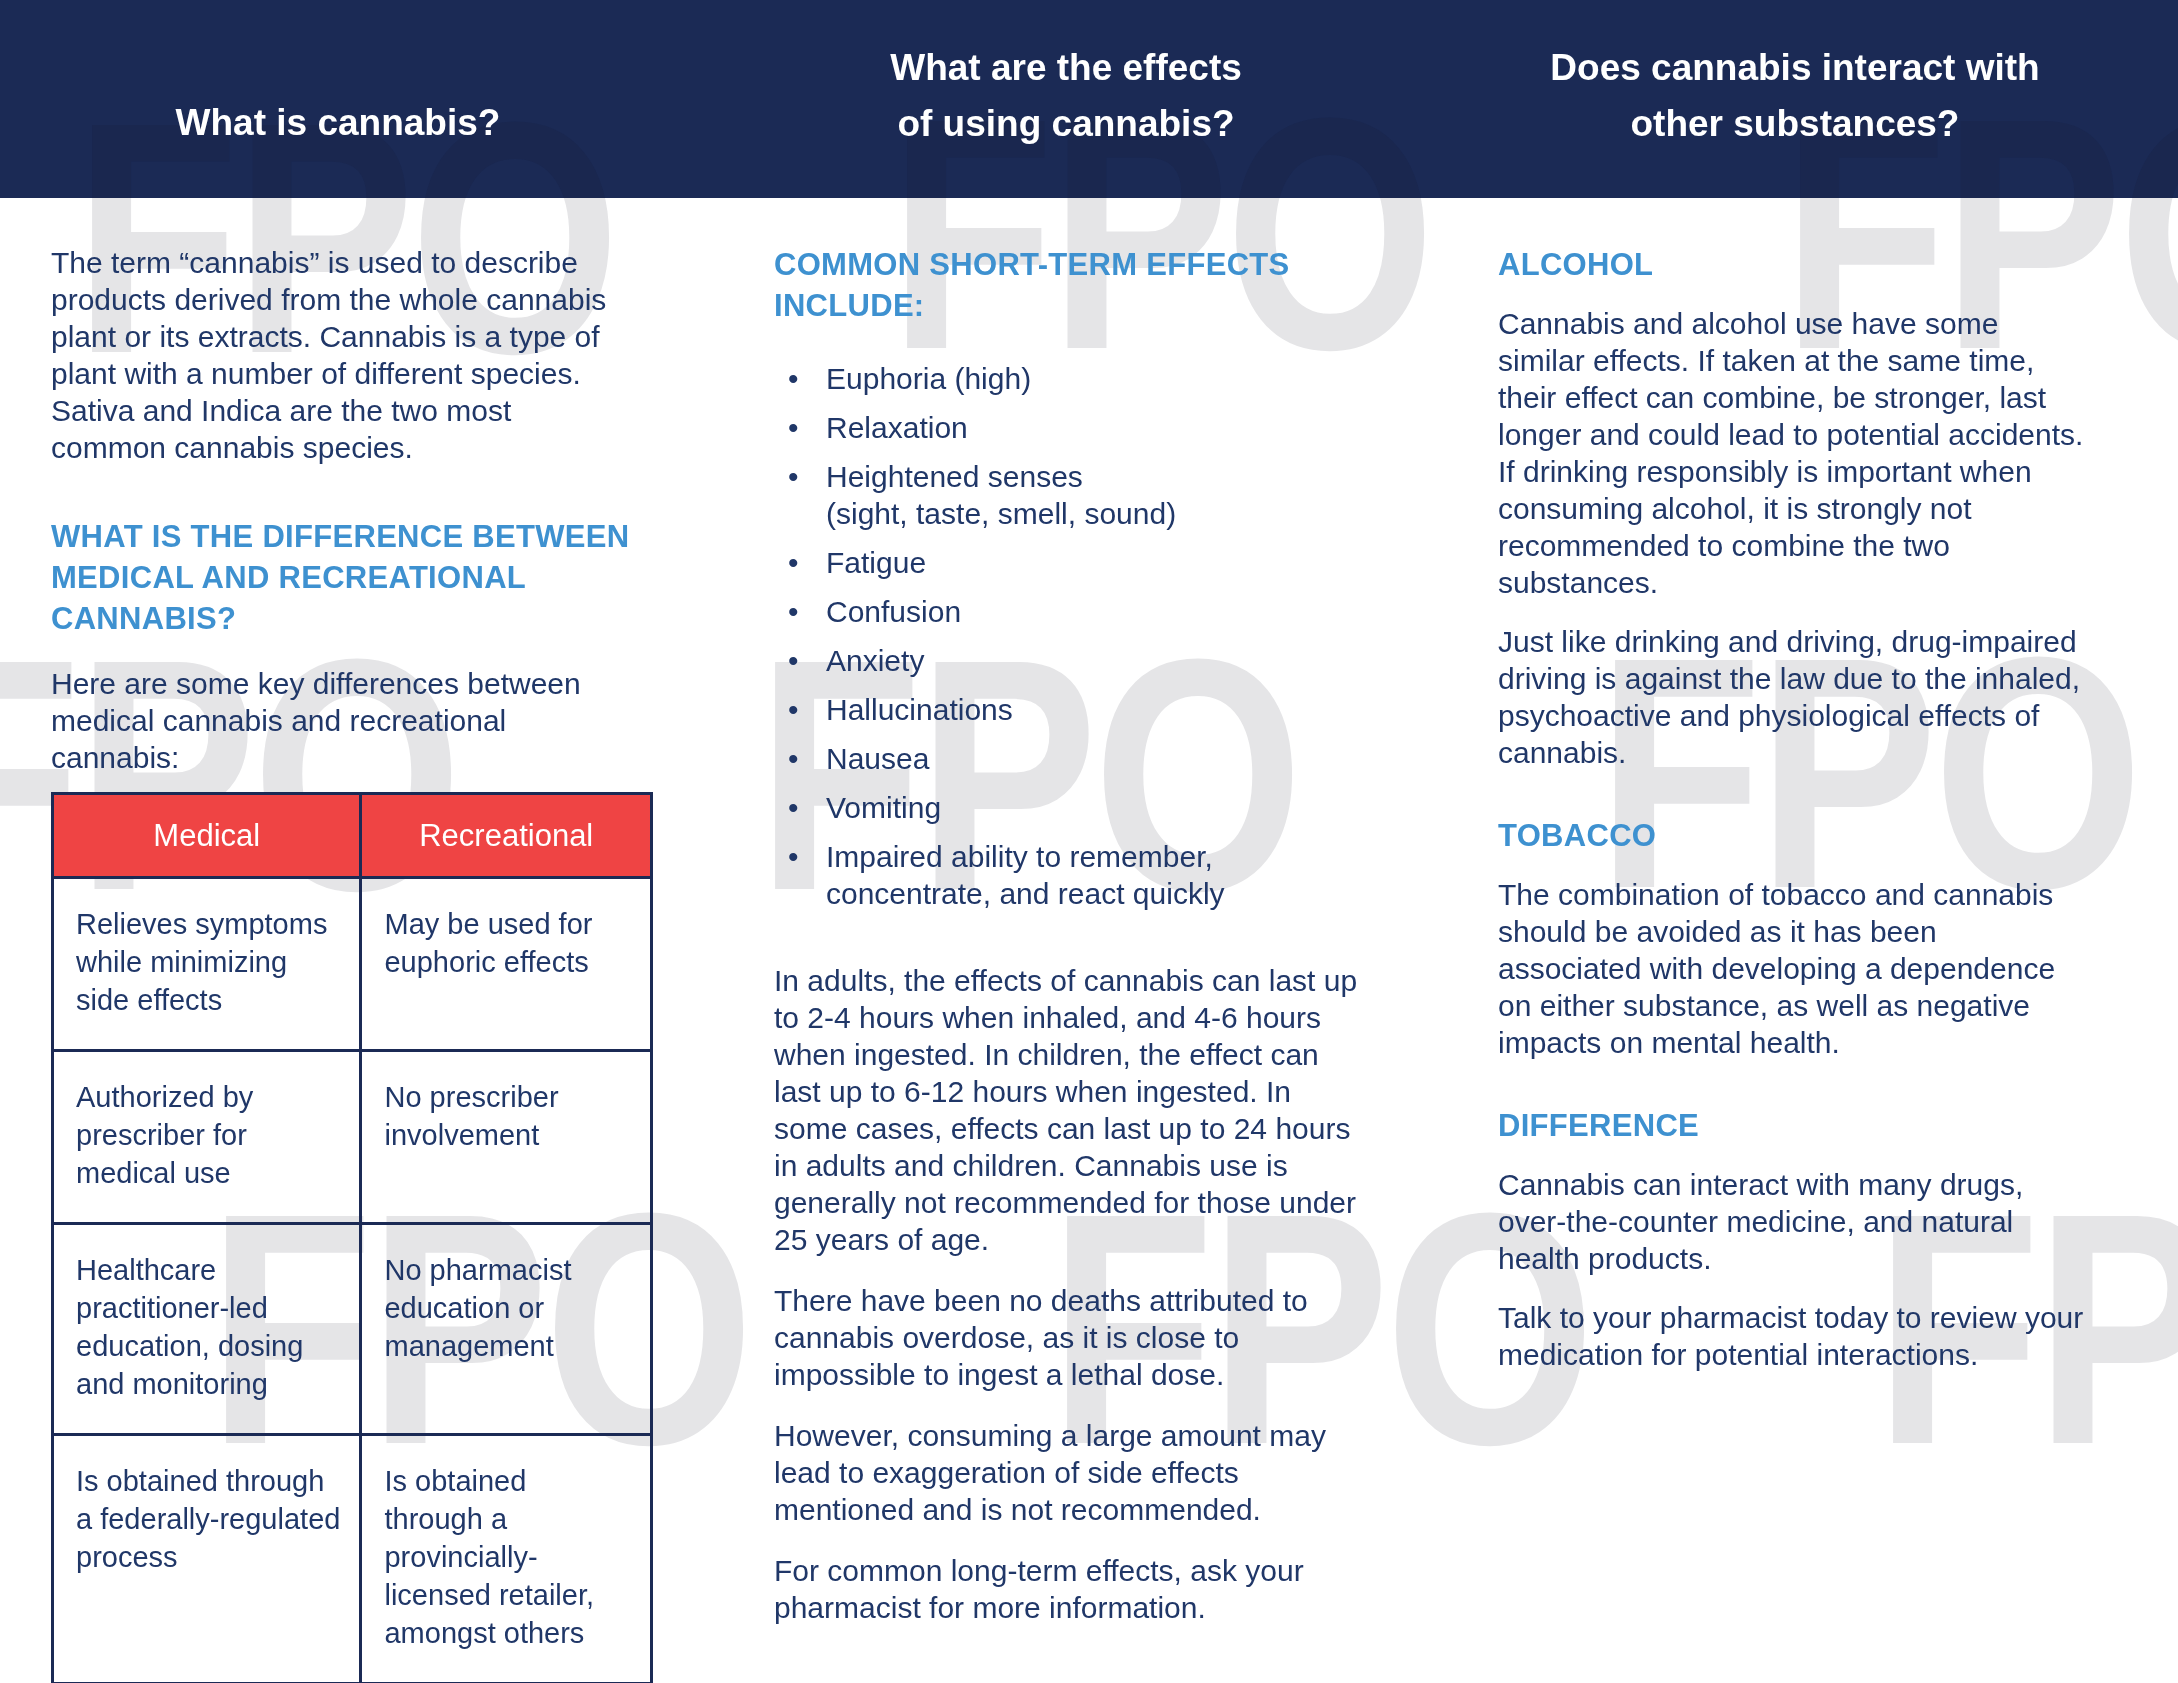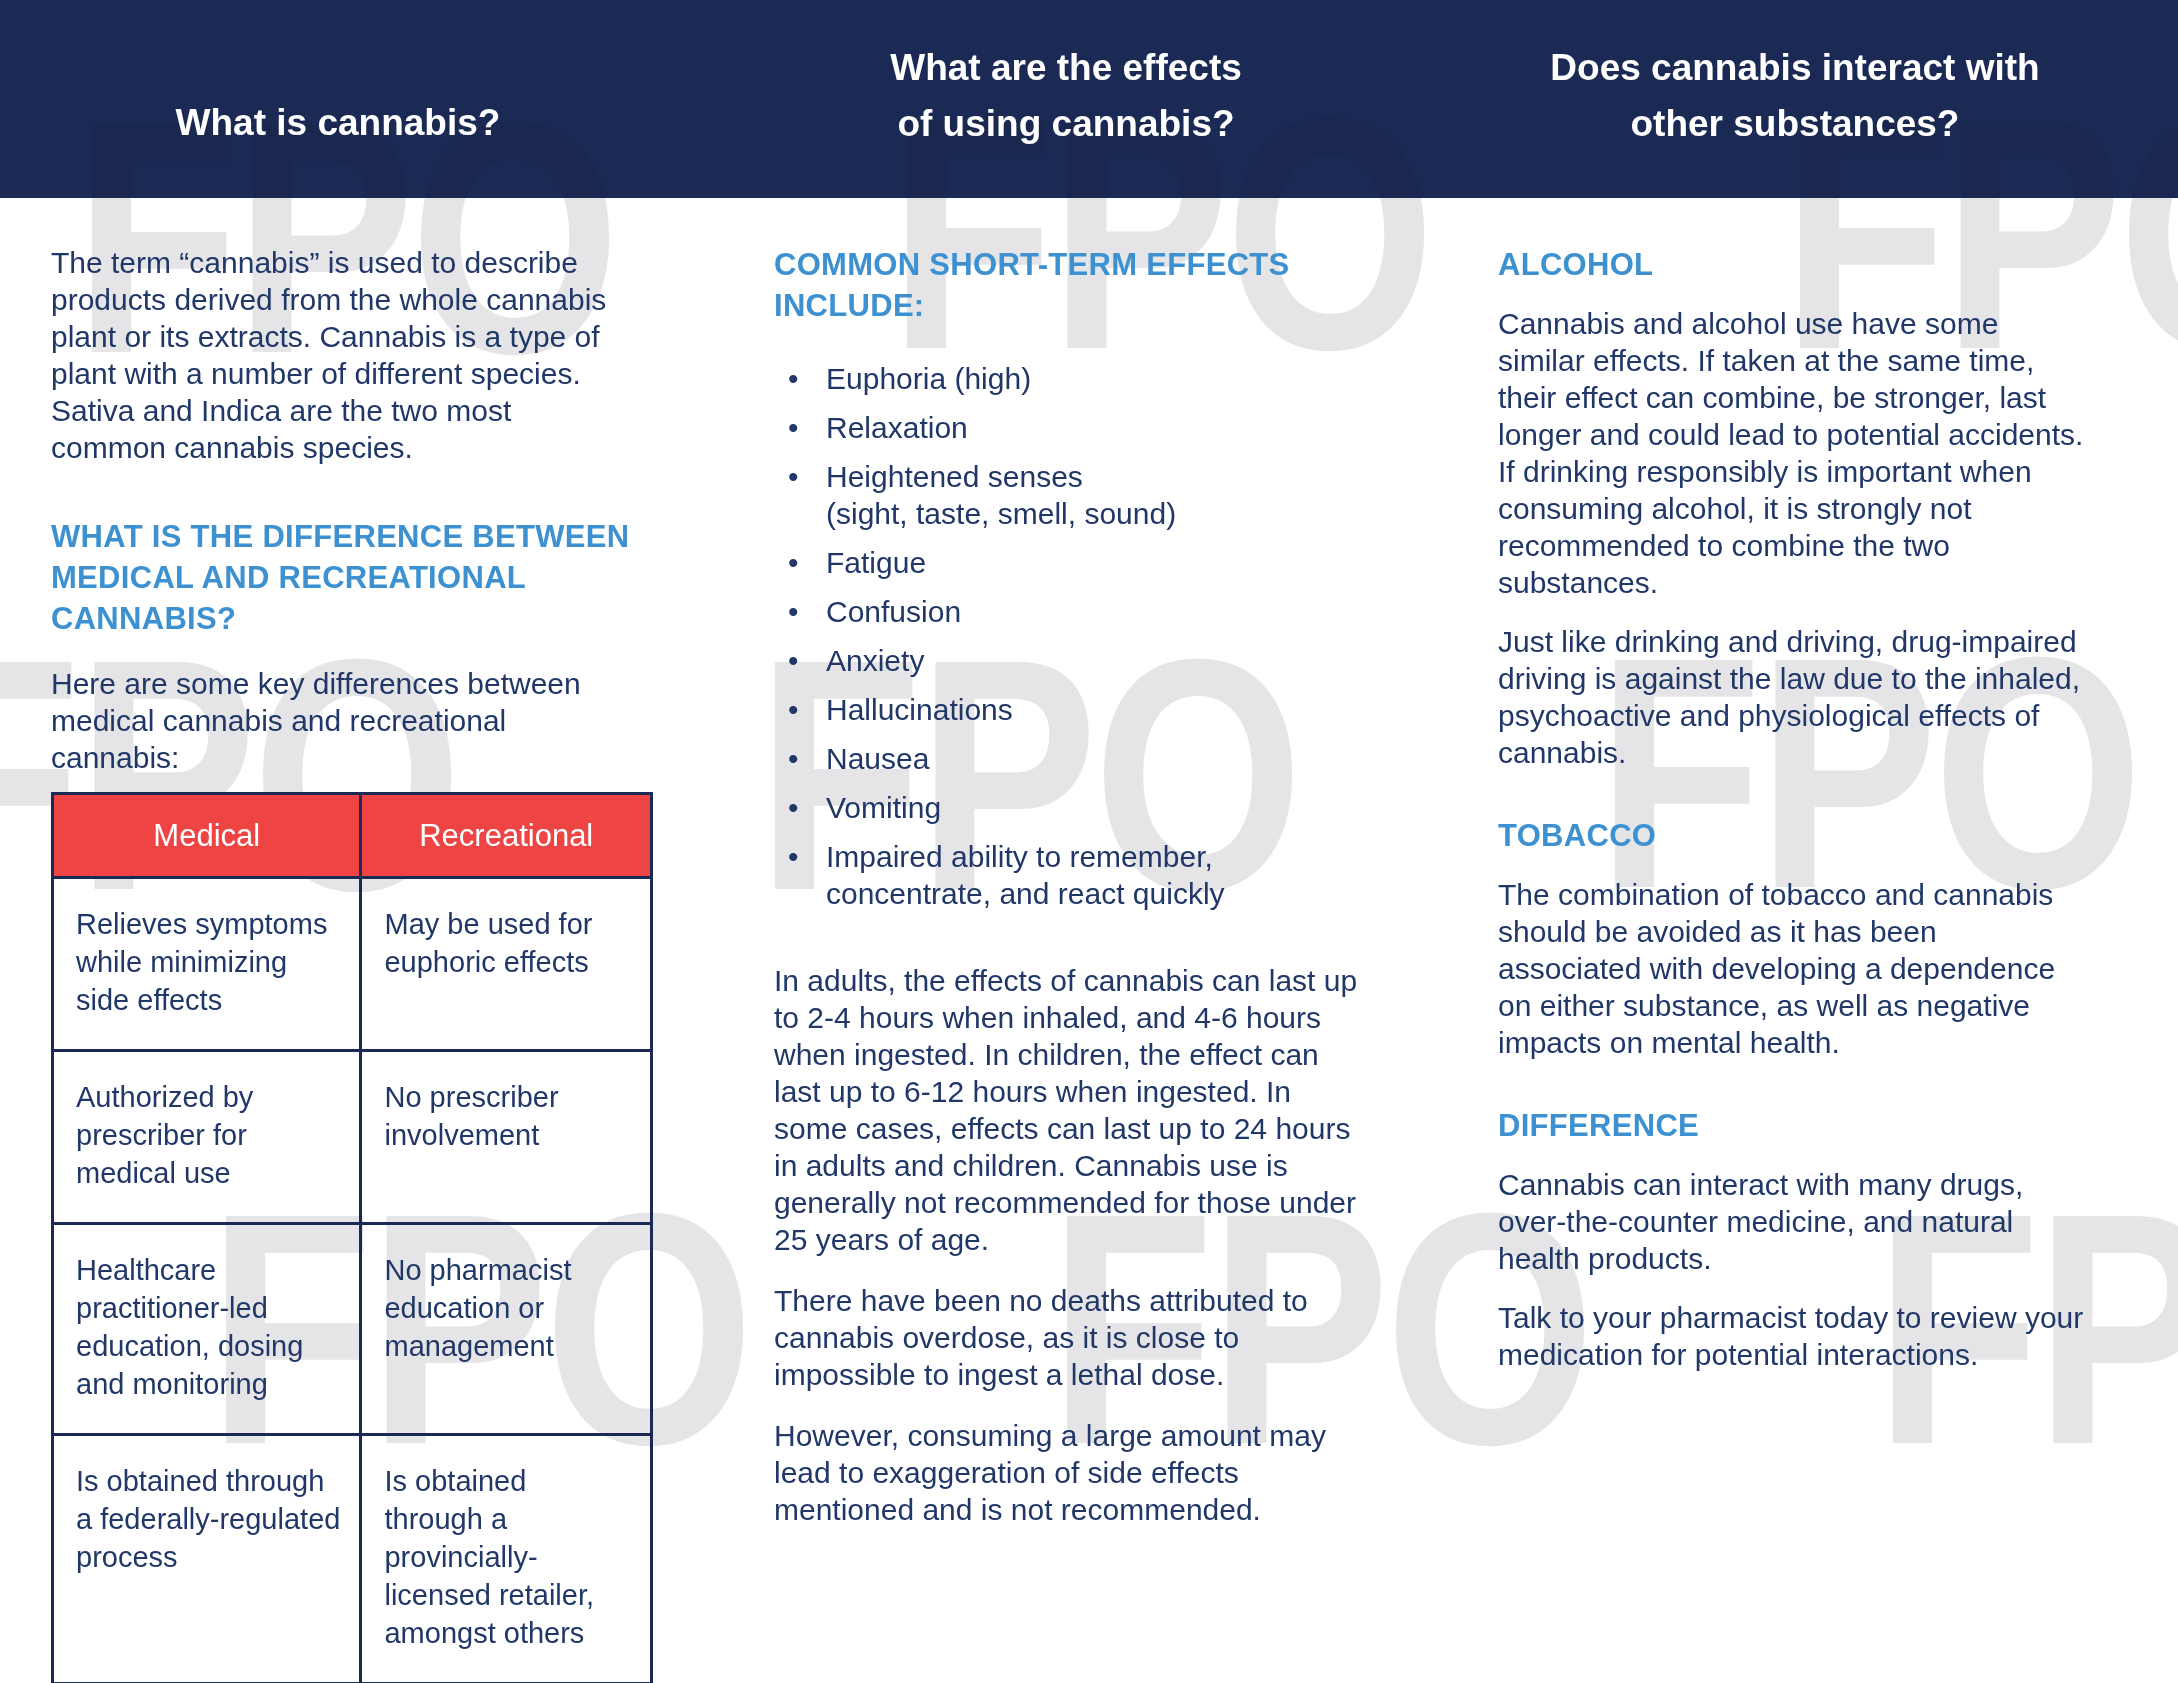--- a/index.html
+++ b/index.html
@@ -199,20 +199,21 @@
         <li>
           <span class="dot">•</span>
           <span class="txt">Impaired ability to remember,
 concentrate, and react quickly</span>
         </li>
       </ul>
     <div id="col2-paragraphs">
         <p class="body-p">In adults, the effects of cannabis can last up to 2-4 hours when inhaled, and 4-6 hours when ingested. In children, the effect can last up to 6-12 hours when ingested. In some cases, effects can last up to 24 hours in adults and children. Cannabis use is generally not recommended for those under 25 years of age.</p>
         <p class="body-p">There have been no deaths attributed to cannabis overdose, as it is close to impossible to ingest a lethal dose.</p>
         <p class="body-p">However, consuming a large amount may lead to exaggeration of side effects mentioned and is not recommended.</p>
+        <p class="body-p">For common long-term effects, ask your pharmacist for more information.</p>
       </div>
   </div>
 
   <div class="col col3" id="col3-sections">
       <div class="section">
         <h3 class="sub-h">ALCOHOL</h3>
         <p class="body-p">Cannabis and alcohol use have some similar effects. If taken at the same time, their effect can combine, be stronger, last longer and could lead to potential accidents. If drinking responsibly is important when consuming alcohol, it is strongly not recommended to combine the two substances.</p>
         <p class="body-p">Just like drinking and driving, drug-impaired driving is against the law due to the inhaled, psychoactive and physiological effects of cannabis.</p>
       </div>
       <div class="section">

